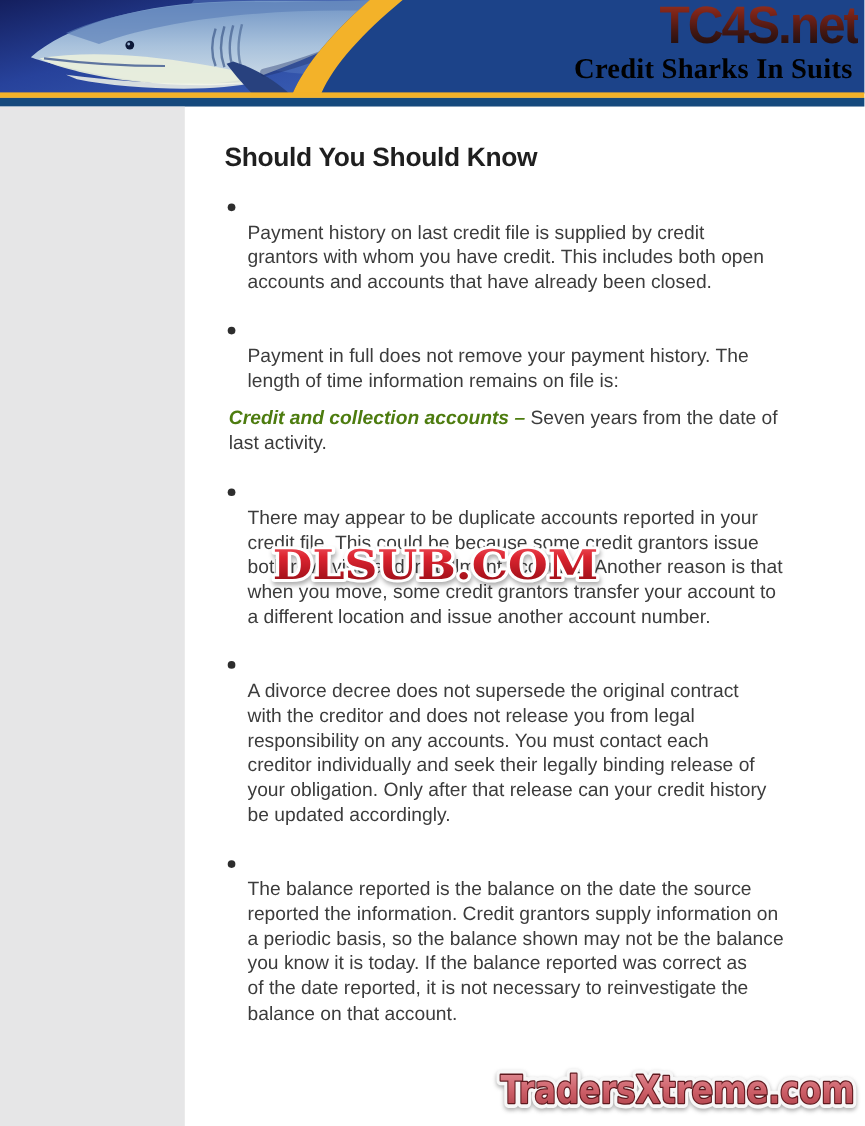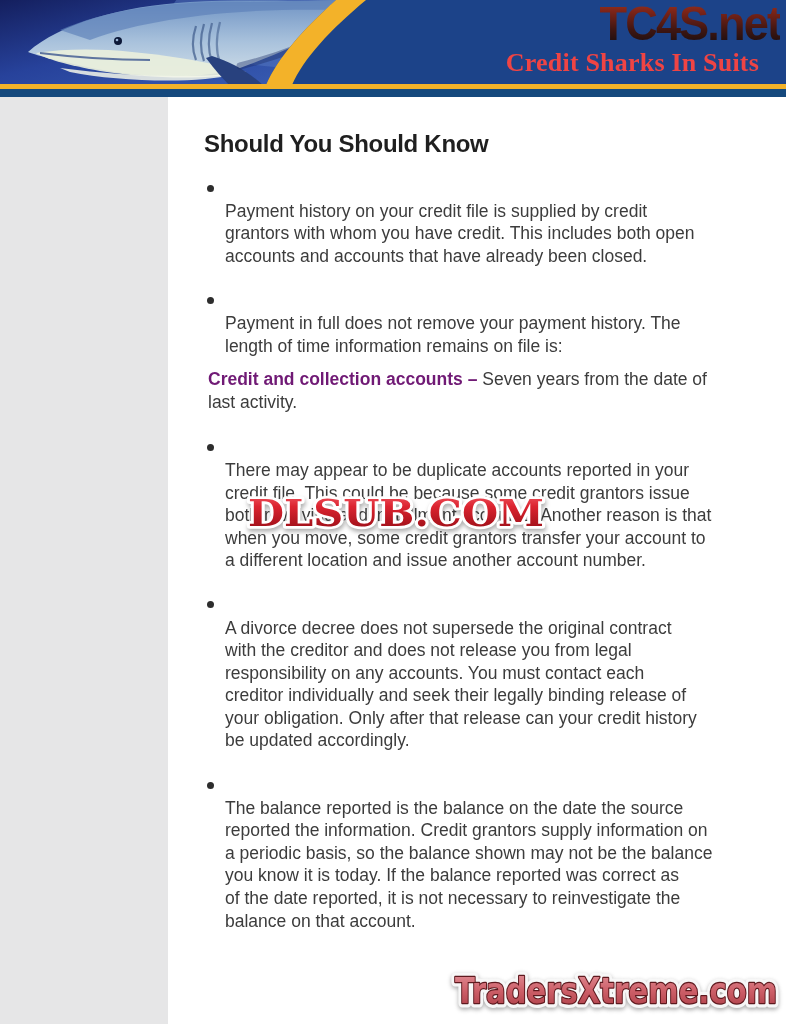--- a/index.html
+++ b/index.html
@@ -13,42 +13,42 @@
   .brand{position:absolute;top:0;right:0;width:420px;height:85px;text-align:right;}
   .site-logo{
     position:absolute;top:-4px;right:6px;
     font-size:48px;font-weight:bold;letter-spacing:-2px;line-height:56px;
     font-family:"Liberation Sans",sans-serif;
     background:linear-gradient(180deg,#a83a24 0%,#7c2418 28%,#401612 60%,#120c10 92%);
     -webkit-background-clip:text;background-clip:text;color:transparent;
     transform:scaleX(0.94);transform-origin:right center;
   }
   .site-tagline{
-    position:absolute;top:48px;right:27px;
-    font-size:26px;font-weight:bold;color:#ef4444;
+    position:absolute;top:48px;right:11px;
+    font-size:26px;font-weight:bold;color:#000000;
     font-family:"Liberation Serif",serif;letter-spacing:0.2px;
   }
   
   .sidebar{position:absolute;left:0;top:97px;width:168px;height:927px;background:#e6e6e7;}
   .content{position:absolute;left:204px;top:130px;width:540px;}
   .page-heading{
     margin:0 0 19px 0;font-size:24px;font-weight:bold;color:#1f1f1f;
     letter-spacing:-0.3px;font-family:"Liberation Sans",sans-serif;
   }
   .fact{
     position:relative;padding-left:21px;margin:0 0 22px 0;
     font-size:17.5px;line-height:22.6px;color:#3c3c3c;white-space:pre-line;
   }
   .fact .dot{
     position:absolute;left:3px;top:7.5px;width:7px;height:7px;border-radius:50%;
     background:#2d2d2d;
   }
   .records{margin:-11px 0 23px 4px;}
   .record{margin:0 0 13px 0;font-size:17.5px;line-height:22.6px;color:#3c3c3c;}
-  .record .lead{font-weight:bold;color:#701a75;}
+  .record .lead{font-weight:bold;font-style:italic;color:#4d7c0f;}
   .record .rest{white-space:pre-line;}
   
   .wm-center{position:absolute;left:236px;top:486px;filter:drop-shadow(1px 3px 2px rgba(50,50,50,0.38));}
   .wm-footer{position:absolute;left:448px;top:962px;filter:drop-shadow(0 2px 2px rgba(70,70,70,0.45));}
 </style>
 </head>
 <body>
 
 <div class="header">
   <svg width="786" height="97" viewBox="0 0 786 97">
@@ -98,21 +98,21 @@
     <div class="site-tagline">Credit Sharks In Suits</div>
   </div>
 </div>
 
 <div class="sidebar"></div>
 
 <div class="content">
   <h1 class="page-heading">Should You Should Know</h1>
 
   <div class="fact">
-    <span class="dot"></span><span>Payment history on your credit file is supplied by credit
+    <span class="dot"></span><span>Payment history on last credit file is supplied by credit
 grantors with whom you have credit. This includes both open
 accounts and accounts that have already been closed.</span>
   </div>
 
   <div class="fact">
     <span class="dot"></span><span>Payment in full does not remove your payment history. The
 length of time information remains on file is:</span>
   </div>
 
   <div class="records">

